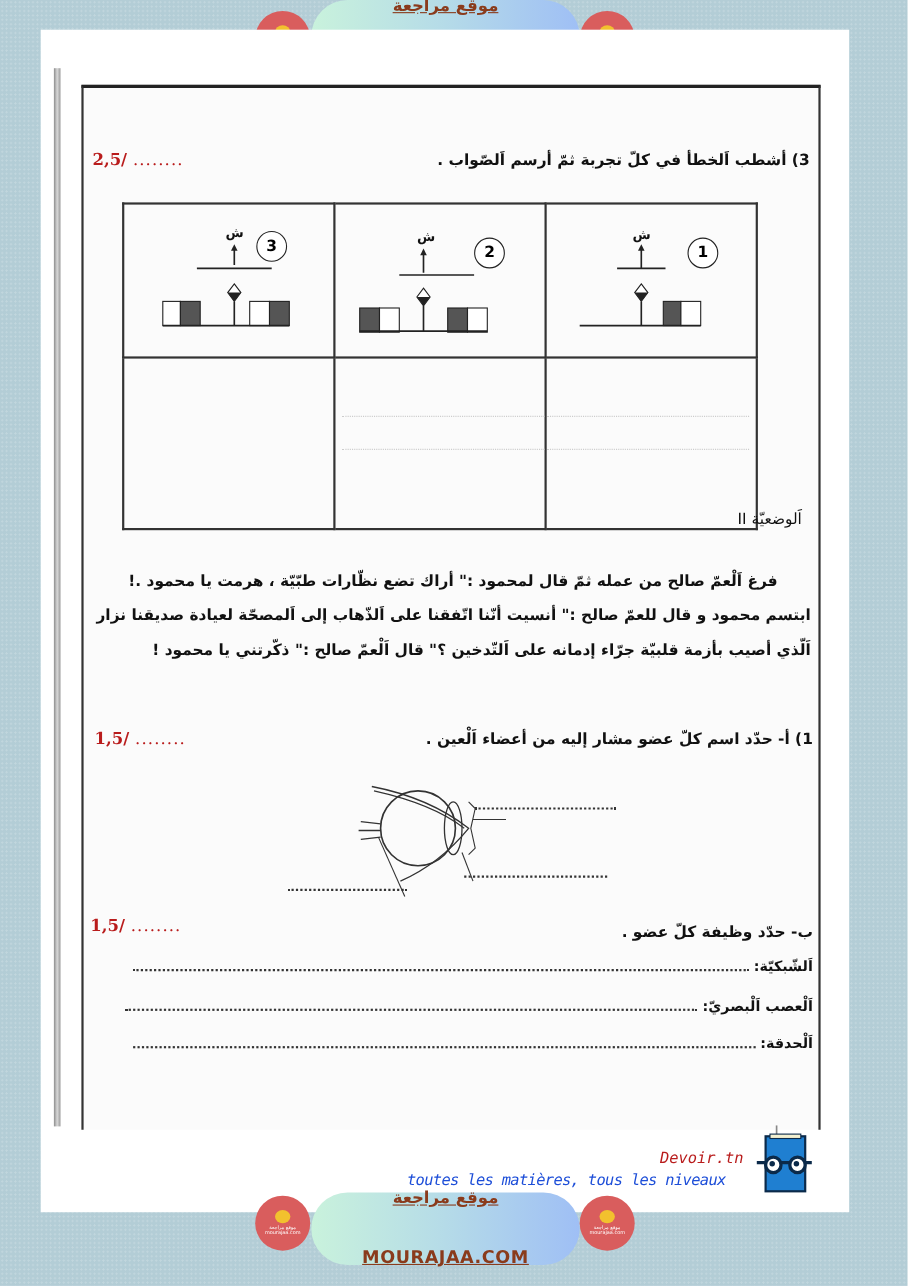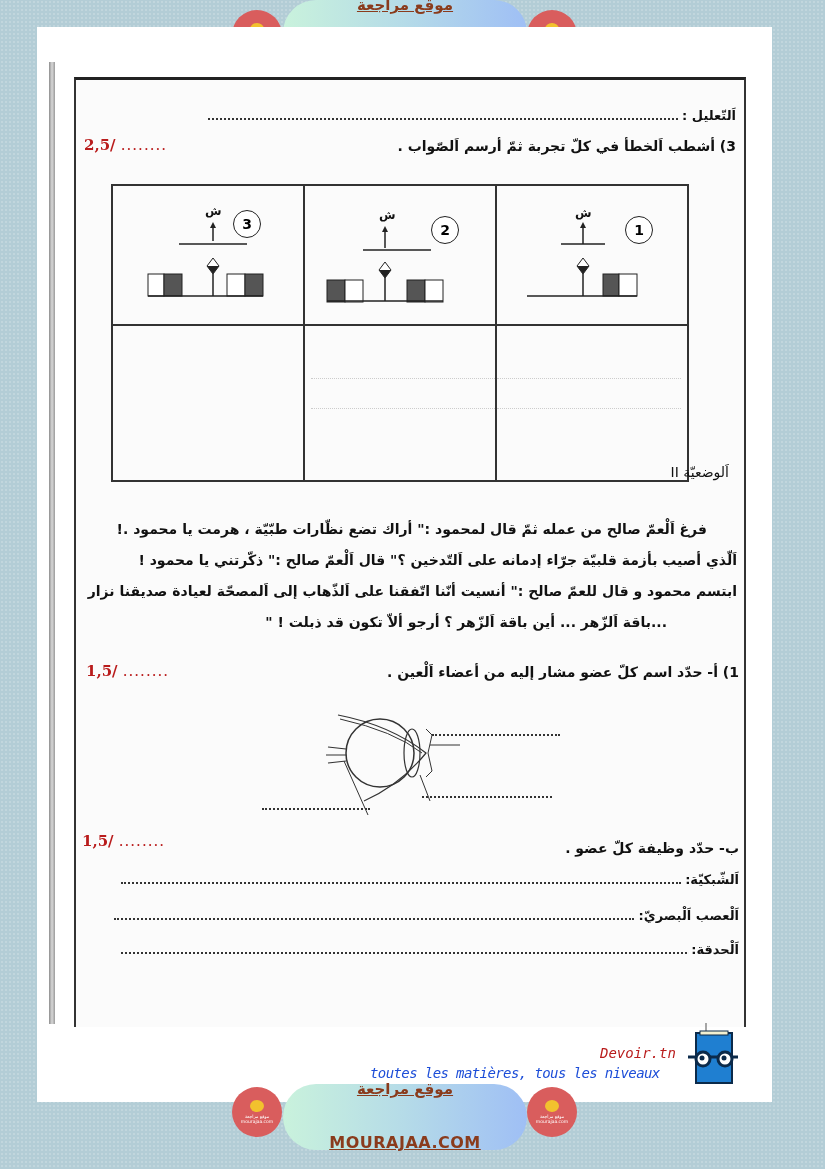--- a/index.html
+++ b/index.html
@@ -69,24 +69,20 @@
 <div class="circ" style="left:527px;top:10px;">
   <div class="ic"></div>
   <div class="t">موقع مراجعة mourajaa.com</div>
 </div>
 
 <div class="sheet"></div>
 <div class="binding"></div>
 
 <div class="scan">
 
-  <div class="rtl ar" style="position:absolute;right:8px;top:28px;width:650px;font-size:13px;">
-    <span>اَلتّعليل :</span>
-    <span class="dots" style="width:470px;"></span>
-  </div>
   <div class="rtl ar" style="position:absolute;right:8px;top:58px;font-size:14px;">3) أشطب اَلخطأ في كلّ تجربة ثمّ أرسم اَلصّواب .</div>
   <div class="score" style="left:8px;top:56px;">
     <span>2,5/</span> <span class="d">........</span>
   </div>
 </div>
 
 <table class="exp">
   <tbody>
       <tr style="height:140px;">
     <td>
@@ -149,23 +145,22 @@
       <div class="ansline" style="left:0;right:6px;top:52px;border-color:#ccc;"></div>
       <div class="ansline" style="left:0;right:6px;top:82px;border-color:#ccc;"></div>
     </td>
   </tr>
 </tbody>
   </table>
 
 <div class="rtl ar" style="position:absolute;right:96px;top:464px;font-size:14px;font-weight:normal;">اَلوضعيّة II</div>
 <div class="rtl ar" style="position:absolute;left:78px;right:88px;top:514px;font-size:14px;line-height:31px;">
   <div style="padding-right:30px;">فرغ اَلْعمّ صالح من عمله ثمّ قال لمحمود :" أراك تضع نظّارات طبّيّة ، هرمت يا محمود .!</div>
+  <div>ابتسم محمود و قال للعمّ صالح :" أنسيت أنّنا اتّفقنا على اَلذّهاب إلى اَلمصحّة لعيادة صديقنا نزار</div>
   <div>اَلّذي أصيب بأزمة قلبيّة جرّاء إدمانه على اَلتّدخين ؟" قال اَلْعمّ صالح :" ذكّرتني يا محمود !</div>
-  <div>ابتسم محمود و قال للعمّ صالح :" أنسيت أنّنا اتّفقنا على اَلذّهاب إلى اَلمصحّة لعيادة صديقنا نزار</div>
-  <div style="padding-right:70px;">...باقة اَلزّهر ... أين باقة اَلزّهر ؟ أرجو ألاّ تكون قد ذبلت ! "</div>
 </div>
 
 <div class="rtl ar" style="position:absolute;right:86px;top:664px;font-size:14px;">1) أ- حدّد اسم كلّ عضو مشار إليه من أعضاء اَلْعين .</div>
 <div class="score" style="left:86px;top:662px;">
   <span>1,5/</span> <span class="d">........</span>
 </div>
 
 <svg width="420" height="130" style="position:absolute;left:180px;top:705px;">
   <circle cx="200" cy="48" r="34" fill="none" stroke="#333" stroke-width="1.5"></circle>
   <path d="M158,10 Q210,20 246,48 Q220,80 184,96" fill="none" stroke="#333" stroke-width="1.2"></path>

